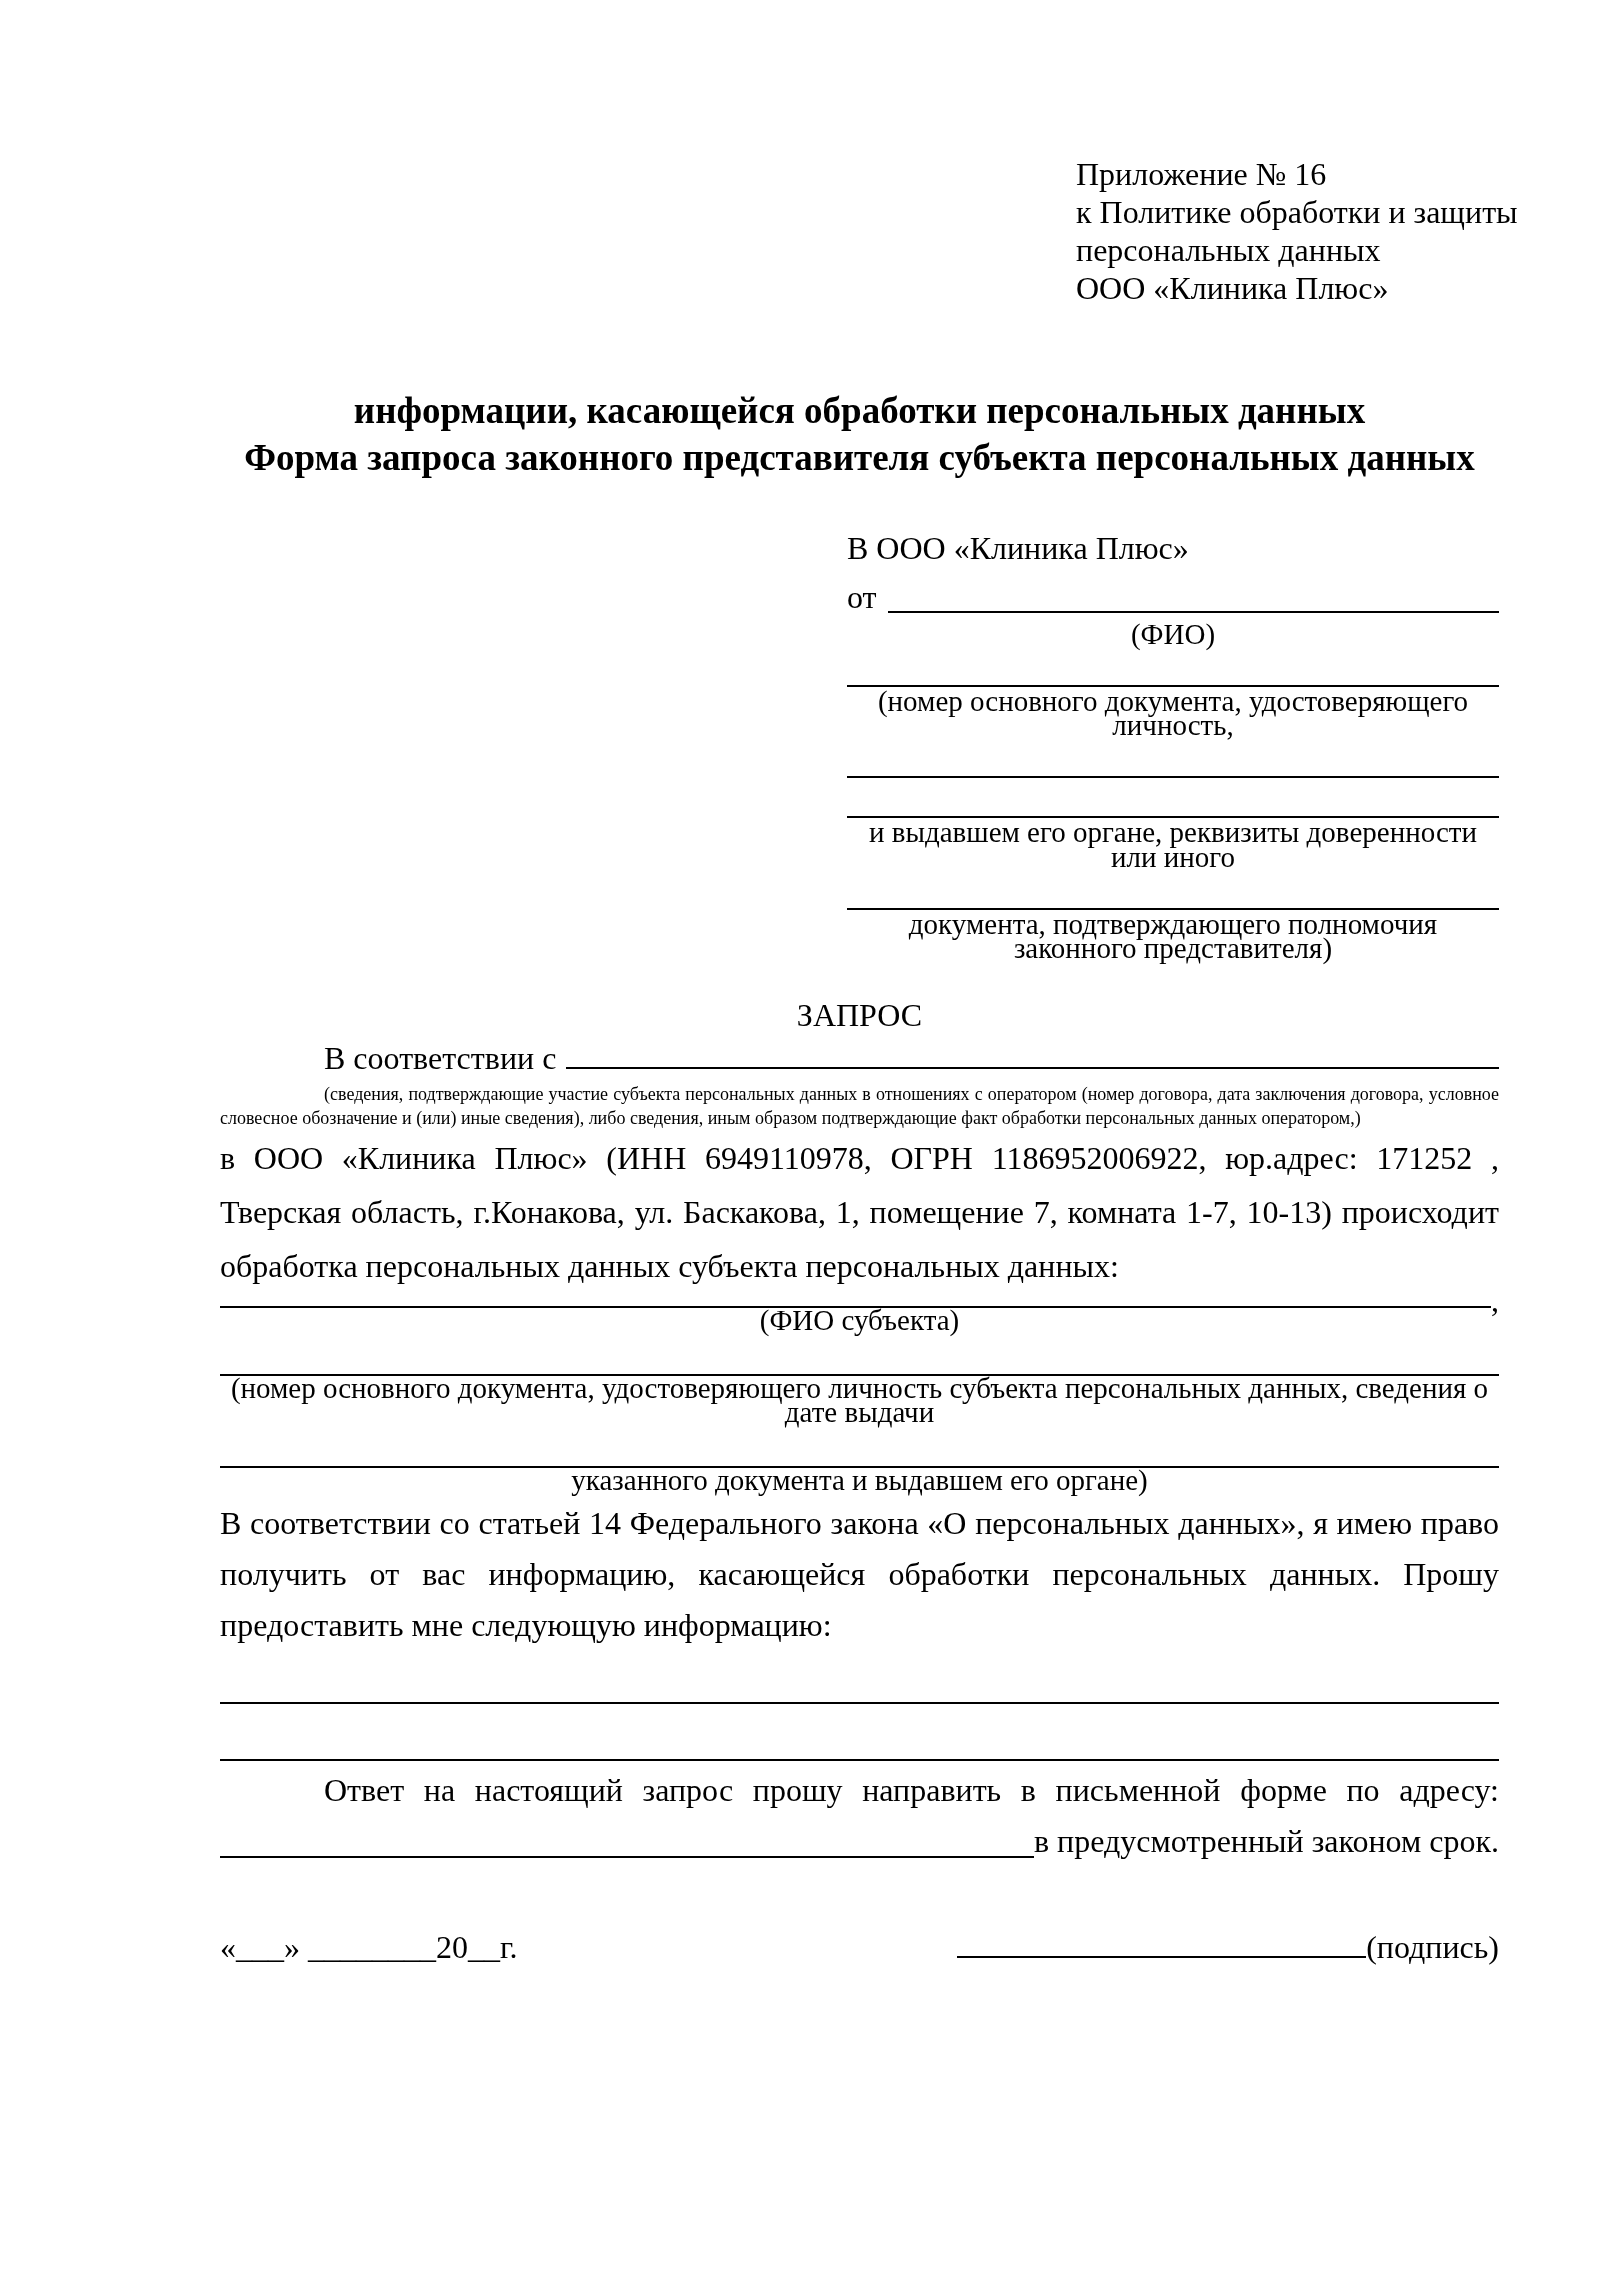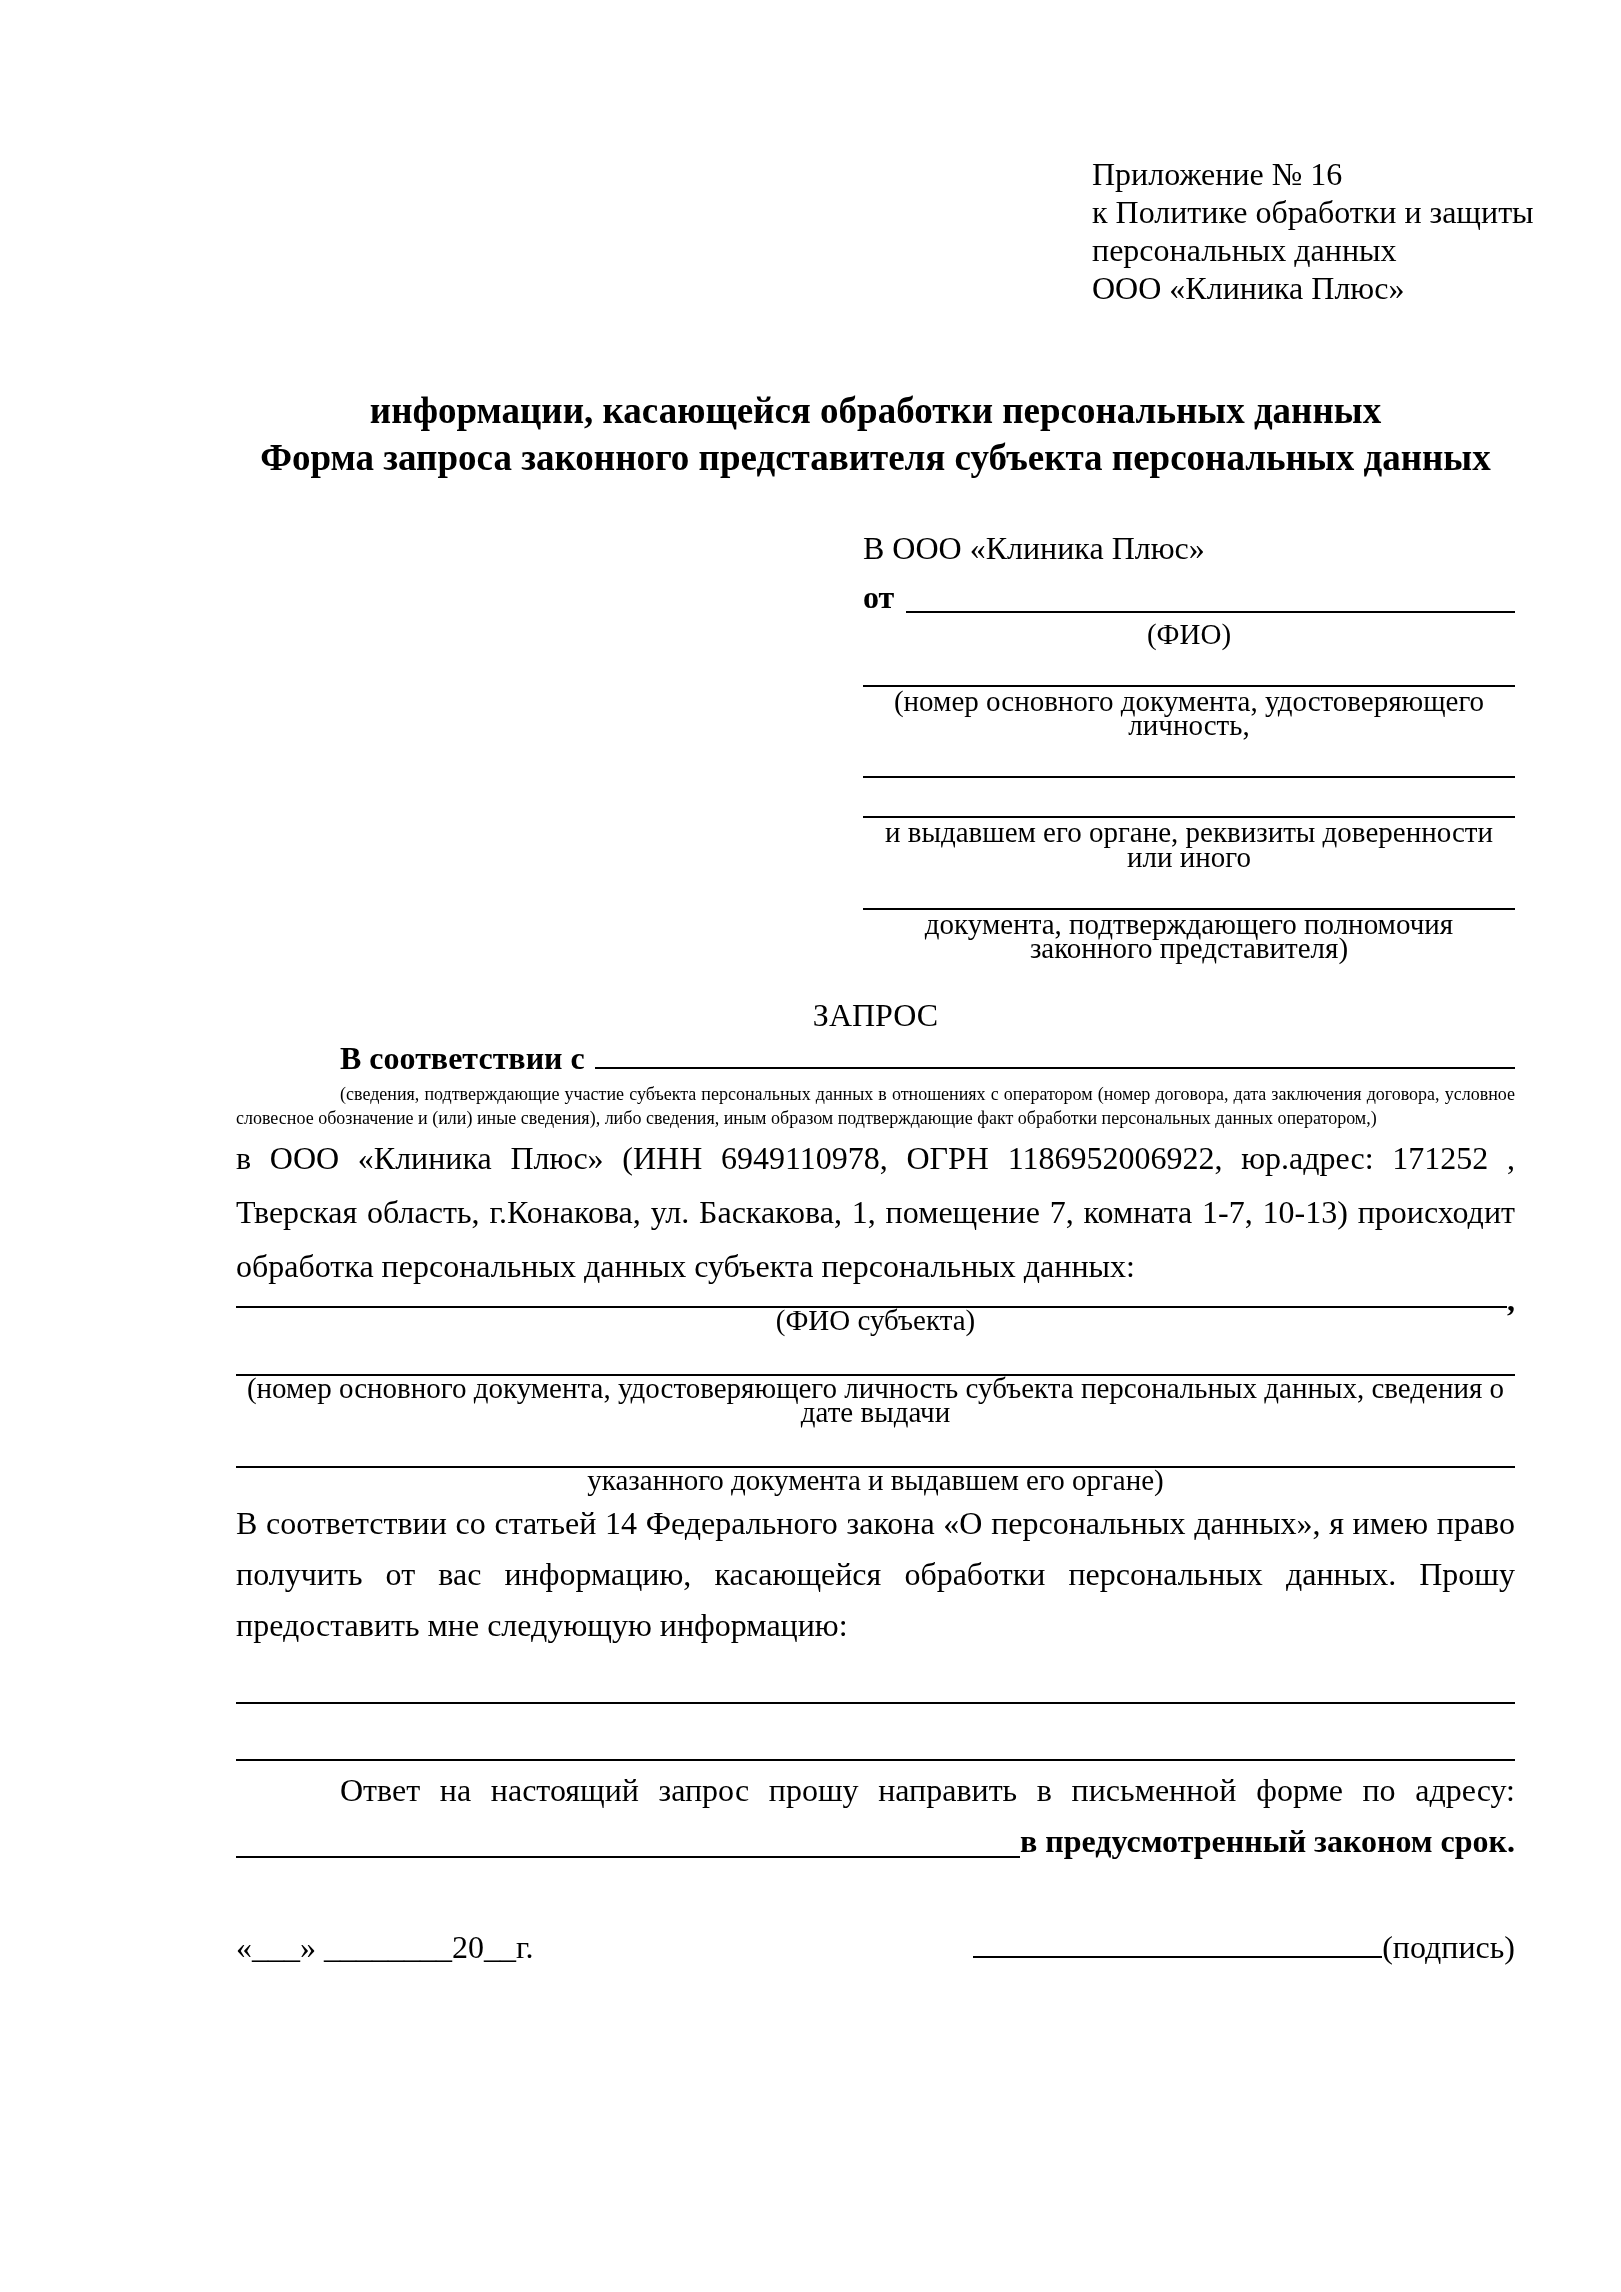--- a/index.html
+++ b/index.html
@@ -4,30 +4,30 @@
 <style>
   html,body{margin:0;padding:0;background:#ffffff;}
   .page{
     position:relative;
     width:1621px;height:2293px;
     background:#ffffff;color:#000;
     font-family:"Liberation Serif","DejaVu Serif",serif;
     overflow:hidden;
   }
   .content{
-    position:absolute;left:236px;top:155px;width:1279px;
+    position:absolute;left:220px;top:155px;width:1279px;
     font-size:32px;line-height:54px;
   }
   .header-block{margin-left:856px;font-size:32px;line-height:38px;}
   .header-block div{white-space:nowrap;}
   .doc-title{margin-top:80px;font-size:37px;font-weight:700;text-align:center;line-height:47px;}
   .doc-title div{white-space:nowrap;}
 
   .addressee{margin-top:43px;margin-left:627px;width:652px;line-height:49px;}
-  .row{display:flex;align-items:flex-end;font-weight:bold;}
+  .row{display:flex;align-items:flex-end;}
   .fill-line{flex:1;border-bottom:2.9px solid #000;height:0;align-self:flex-end;margin-bottom:8.8px;}
   .from-row .from-label{padding-right:11.8px;}
   .cap{font-size:29px;line-height:24.5px;}
   .center{text-align:center;}
   .blank-group{margin-top:16.7px;}
   .blank-group .bline{height:21.6px;border-bottom:2.9px solid #000;}
   .blank-group .cap{margin-top:2px;}
 
   .zapros{margin-top:33px;text-align:center;line-height:43px;}
   .intro-row{line-height:39px;margin-top:2px;}

